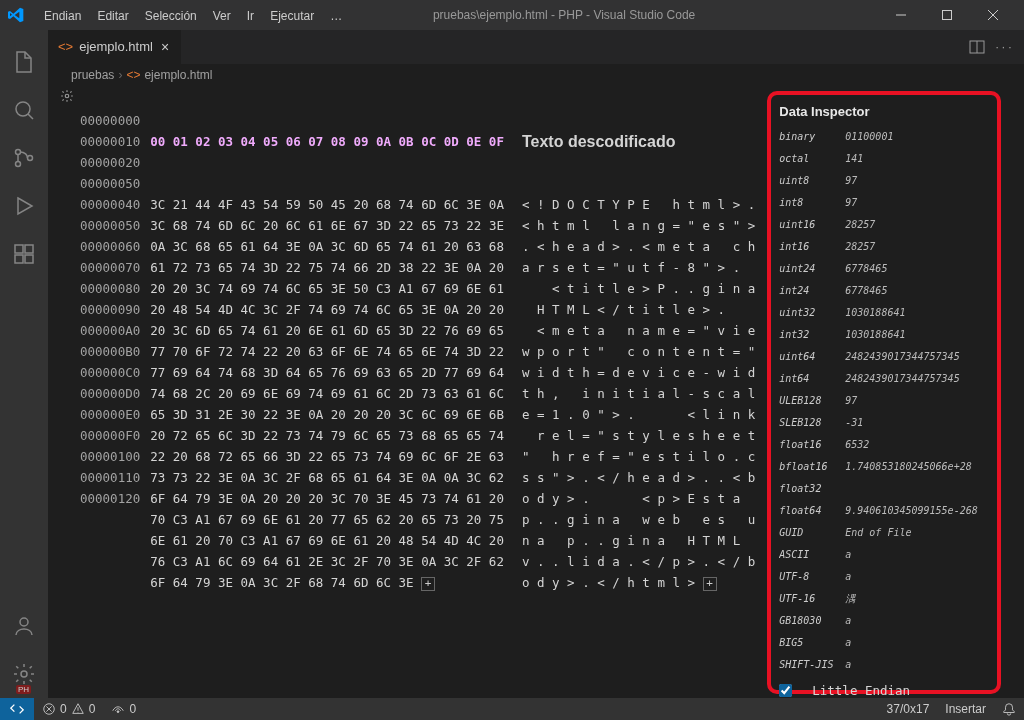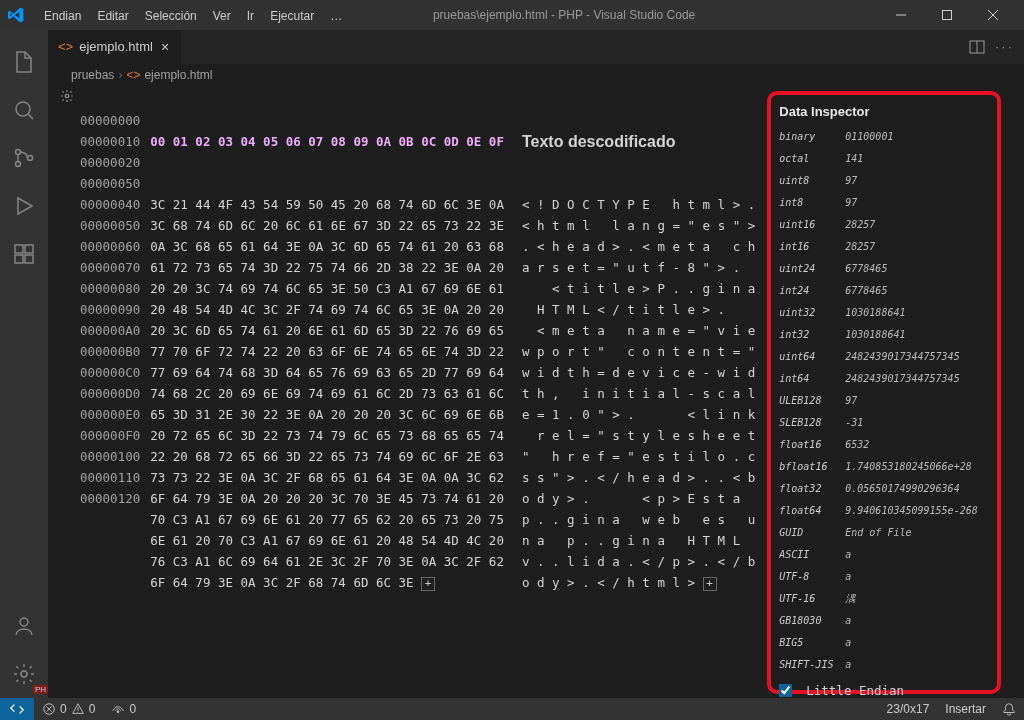--- a/index.html
+++ b/index.html
@@ -36,21 +36,21 @@
   padding-top: 8px;
 }
 .activity-bar .act-icon {
   width: 48px; height: 48px;
   display: flex; align-items: center; justify-content: center;
   color: #858585; cursor: pointer;
   position: relative;
 }
 .activity-bar .spacer { flex: 1; }
 .ph-badge {
-  position: absolute; bottom: 4px; right: 0;
+  position: absolute; bottom: 4px; right: 17px;
   background: #7f1d1d; color: #ccc; font-size: 8px;
   padding: 0 2px; border-radius: 2px;
 }
 
 .editor-area { flex: 1; display: flex; flex-direction: column; overflow: hidden; }
 .tabs { height: 35px; background: #252526; display: flex; align-items: stretch; }
 .tab {
   display: flex; align-items: center; gap: 6px;
   padding: 0 10px; background: #1e1e1e;
   border-right: 1px solid #252526;
@@ -89,21 +89,21 @@
   border: 4px solid #e81123;
   border-radius: 10px;
   margin: 2px 6px 4px 2px;
   padding: 6px 8px 8px 8px;
   display: flex; flex-direction: column;
 }
 .inspector h3 { font-size: 13px; font-weight: bold; color: #e8e8e8; margin-bottom: 4px; font-family: "Segoe UI", sans-serif; }
 .inspector .row { display: flex; gap: 4px; font-size: 10px; line-height: 22px; white-space: nowrap; overflow: hidden; font-style: italic; }
 .inspector .row .k { width: 62px; color: #ccc; }
 .inspector .row .v { color: #bbb; font-family: "Consolas", monospace; }
-.inspector .endian { display: flex; align-items: center; gap: 14px; margin-top: 4px; font-size: 12.5px; }
+.inspector .endian { display: flex; align-items: center; gap: 20px; margin-top: 4px; font-size: 12.5px; }
 .inspector .endian input { accent-color: #0e639c; }
 
 .statusbar {
   height: 22px; background: #333333;
   display: flex; align-items: center;
   font-size: 12px; color: #ccc;
 }
 .statusbar .remote { width: 34px; height: 22px; background: #0e639c; display: flex; align-items: center; justify-content: center; }
 .statusbar .sb-item { padding: 0 8px; display: flex; align-items: center; gap: 4px; cursor: pointer; }
 .statusbar .sb-right { margin-left: auto; display: flex; }
@@ -315,21 +315,20 @@
             <div class="row">
               <span class="k">float16</span>
               <span class="v">6532</span>
             </div>
             <div class="row">
               <span class="k">bfloat16</span>
               <span class="v">1.740853180245066e+28</span>
             </div>
             <div class="row">
               <span class="k">float32</span>
-              <span class="v">0.05650174990296364</span>
             </div>
             <div class="row">
               <span class="k">float64</span>
               <span class="v">9.940610345099155e-268</span>
             </div>
             <div class="row">
               <span class="k">GUID</span>
               <span class="v">End of File</span>
             </div>
             <div class="row">
@@ -386,21 +385,21 @@
   </div>
   <div class="sb-item">
     <svg width="14" height="14" viewBox="0 0 16 16" fill="none" stroke="#ccc">
         <path d="M2 10c3-6 9-6 12 0M5 10c1.5-3 4.5-3 6 0"></path>
         <circle cx="8" cy="11" r="1" fill="#ccc"></circle>
       </svg>
     <span>0</span>
   </div>
   <div class="sb-right">
     <div class="sb-item">
-        <span>23/0x17</span>
+        <span>37/0x17</span>
       </div>
     <div class="sb-item">
         <span>Insertar</span>
       </div>
     <div class="sb-item">
         <svg width="14" height="14" viewBox="0 0 16 16" fill="none" stroke="#ccc">
           <path d="M8 2a4 4 0 00-4 4v3l-2 2v1h12v-1l-2-2V6a4 4 0 00-4-4zM6 13a2 2 0 004 0"></path>
         </svg>
       </div>
   </div>

